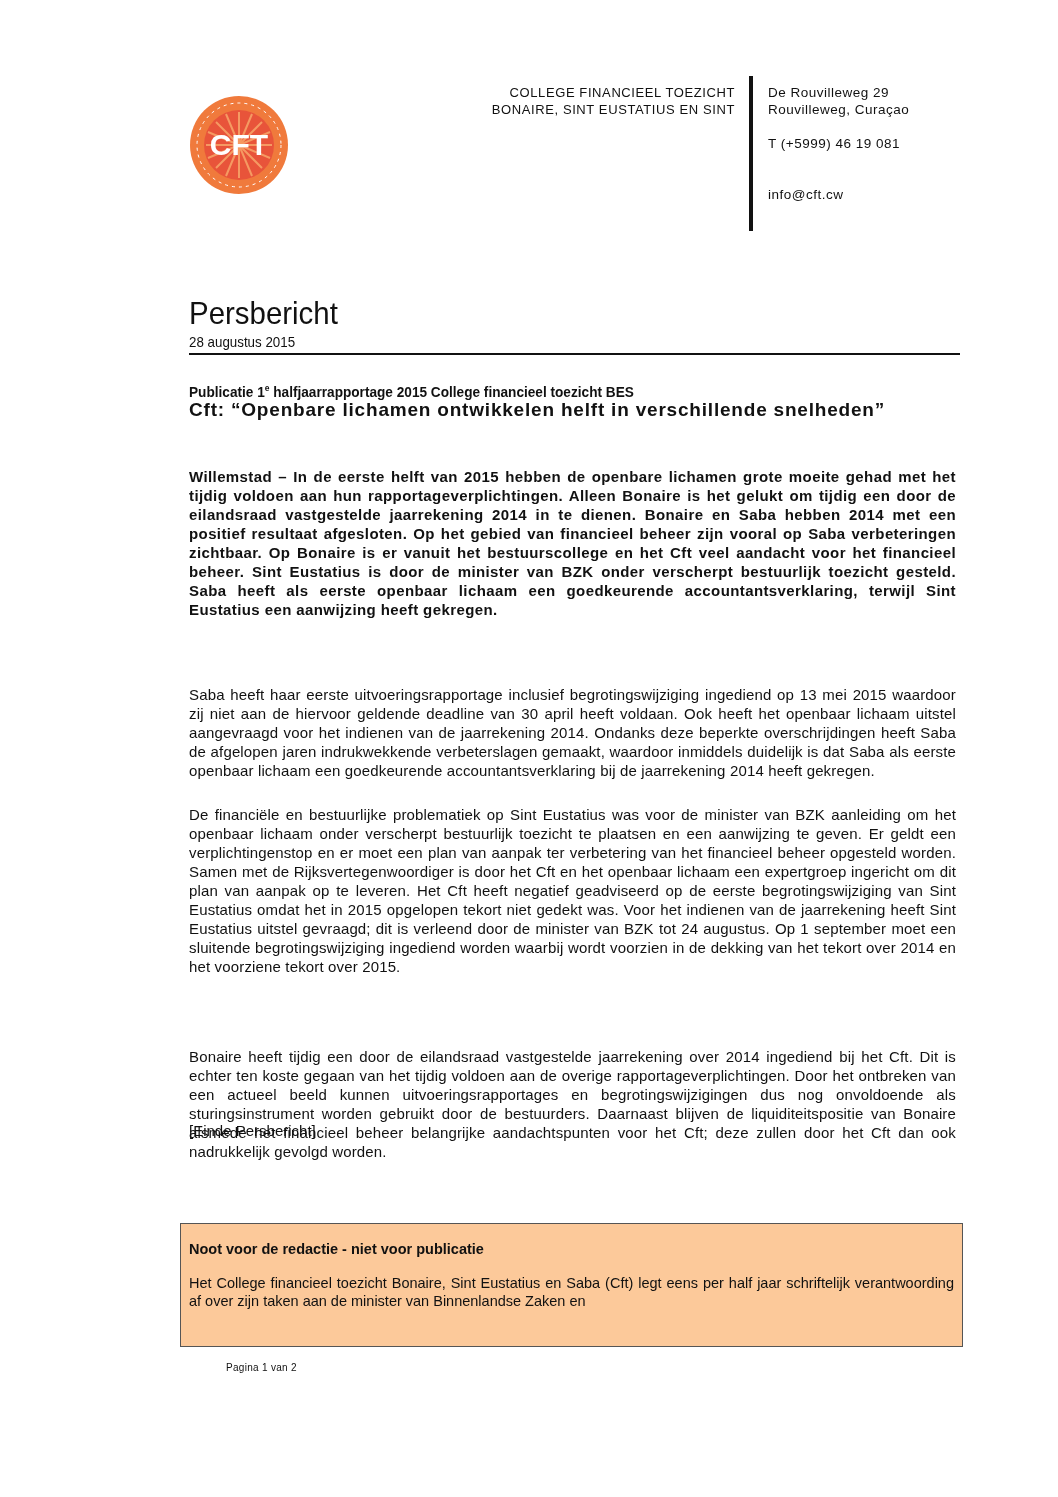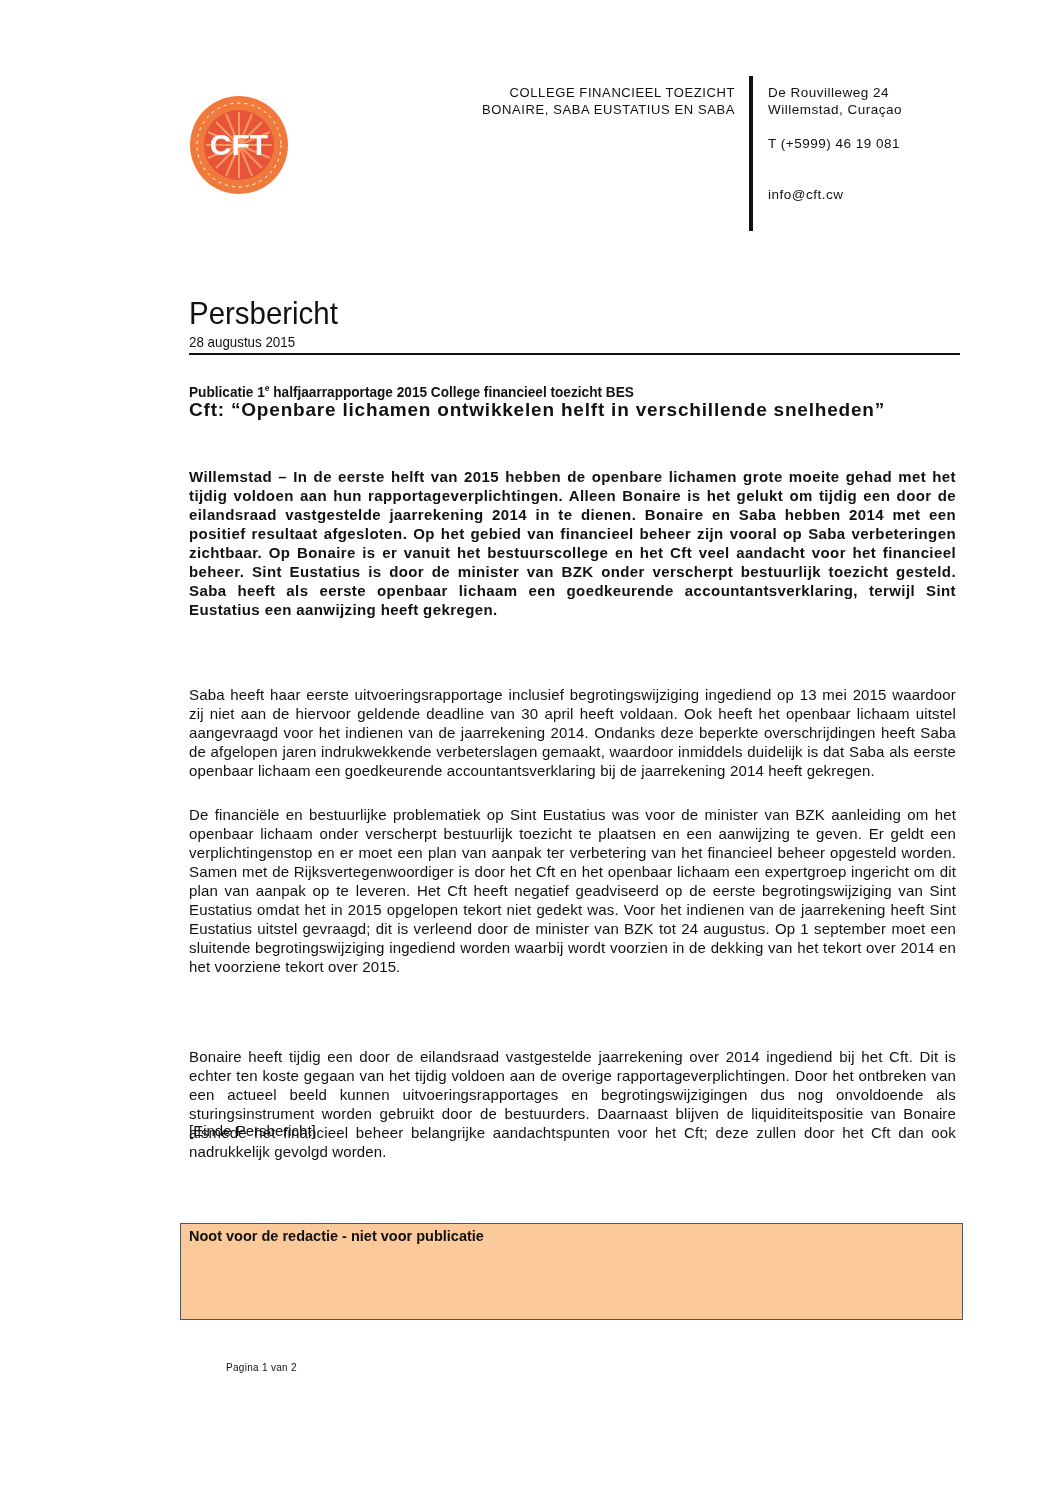--- a/index.html
+++ b/index.html
@@ -27,22 +27,22 @@
 
     .para { position: absolute; left: 189px; width: 767px; font-size: 15px; line-height: 19px; text-align: justify; letter-spacing: 0.15px; }
     .para.lead { font-weight: bold; letter-spacing: 0.4px; }
     .p0 { top: 467px; }
     .p1 { top: 685px; }
     .p2 { top: 805px; }
     .p3 { top: 1032px; margin-top: 15px; }
 
     .einde { position: absolute; left: 189px; top: 1121px; font-size: 15px; line-height: 19px; }
 
-    .note { position: absolute; left: 180px; top: 1223px; width: 783px; height: 97px;
-            background: #fcc99a; border: 1.5px solid #555; padding: 3px 8px; }
+    .note { position: absolute; left: 180px; top: 1223px; width: 783px; height: 124px;
+            background: #fcc99a; border: 1.5px solid #555; padding: 16px 8px; }
     .note-title { font-weight: bold; font-size: 14.5px; line-height: 19px; }
     .note-spacer { height: 16px; }
     .note-sub { font-weight: bold; font-size: 14.5px; line-height: 19px; }
     .note-body { font-size: 14.5px; line-height: 17.5px; text-align: justify; }
 
     .footer { position: absolute; left: 189px; top: 1362px; font-size: 10px; line-height: 12px; letter-spacing: 0.3px; padding-left: 37px; }
   </style>
 </head>
 <body>
 
@@ -58,28 +58,28 @@
     <line x1="63" y1="19" x2="37" y2="81"></line>
     <line x1="19" y1="37" x2="81" y2="63"></line>
     <line x1="19" y1="63" x2="81" y2="37"></line>
   </g>
   <circle cx="50" cy="50" r="42" fill="none" stroke="#ffffff" stroke-width="1" stroke-dasharray="3 4"></circle>
   <text x="50" y="60" text-anchor="middle" font-family="Liberation Sans, sans-serif" font-weight="bold" font-size="30" fill="#ffffff">CFT</text>
 </svg>
 
 <div class="org">
   <div>COLLEGE FINANCIEEL TOEZICHT</div>
-  <div>BONAIRE, SABA EUSTATIUS EN SABA</div>
+  <div>BONAIRE, SINT EUSTATIUS EN SINT</div>
 </div>
 
 <div class="vbar"></div>
 
 <div class="contact">
-  <div>De Rouvilleweg 24</div>
-  <div>Willemstad, Curaçao</div>
+  <div>De Rouvilleweg 29</div>
+  <div>Rouvilleweg, Curaçao</div>
   <div class="gap1"></div>
   <div>T (+5999) 46 19 081</div>
   <div class="gap2"></div>
   <div>info@cft.cw</div>
 </div>
 
 <div class="title">Persbericht</div>
 <div class="date">28 augustus 2015</div>
 <div class="rule"></div>
 
@@ -89,15 +89,16 @@
 <div class="para lead p0">Willemstad – In de eerste helft van 2015 hebben de openbare lichamen grote moeite gehad met het tijdig voldoen aan hun rapportageverplichtingen. Alleen Bonaire is het gelukt om tijdig een door de eilandsraad vastgestelde jaarrekening 2014 in te dienen. Bonaire en Saba hebben 2014 met een positief resultaat afgesloten. Op het gebied van financieel beheer zijn vooral op Saba verbeteringen zichtbaar. Op Bonaire is er vanuit het bestuurscollege en het Cft veel aandacht voor het financieel beheer. Sint Eustatius is door de minister van BZK onder verscherpt bestuurlijk toezicht gesteld. Saba heeft als eerste openbaar lichaam een goedkeurende accountantsverklaring, terwijl Sint Eustatius een aanwijzing heeft gekregen.</div>
 <div class="para p1">Saba heeft haar eerste uitvoeringsrapportage inclusief begrotingswijziging ingediend op 13 mei 2015 waardoor zij niet aan de hiervoor geldende deadline van 30 april heeft voldaan. Ook heeft het openbaar lichaam uitstel aangevraagd voor het indienen van de jaarrekening 2014. Ondanks deze beperkte overschrijdingen heeft Saba de afgelopen jaren indrukwekkende verbeterslagen gemaakt, waardoor inmiddels duidelijk is dat Saba als eerste openbaar lichaam een goedkeurende accountantsverklaring bij de jaarrekening 2014 heeft gekregen.</div>
 <div class="para p2">De financiële en bestuurlijke problematiek op Sint Eustatius was voor de minister van BZK aanleiding om het openbaar lichaam onder verscherpt bestuurlijk toezicht te plaatsen en een aanwijzing te geven. Er geldt een verplichtingenstop en er moet een plan van aanpak ter verbetering van het financieel beheer opgesteld worden. Samen met de Rijksvertegenwoordiger is door het Cft en het openbaar lichaam een expertgroep ingericht om dit plan van aanpak op te leveren. Het Cft heeft negatief geadviseerd op de eerste begrotingswijziging van Sint Eustatius omdat het in 2015 opgelopen tekort niet gedekt was. Voor het indienen van de jaarrekening heeft Sint Eustatius uitstel gevraagd; dit is verleend door de minister van BZK tot 24 augustus. Op 1 september moet een sluitende begrotingswijziging ingediend worden waarbij wordt voorzien in de dekking van het tekort over 2014 en het voorziene tekort over 2015.</div>
 <div class="para p3">Bonaire heeft tijdig een door de eilandsraad vastgestelde jaarrekening over 2014 ingediend bij het Cft. Dit is echter ten koste gegaan van het tijdig voldoen aan de overige rapportageverplichtingen. Door het ontbreken van een actueel beeld kunnen uitvoeringsrapportages en begrotingswijzigingen dus nog onvoldoende als sturingsinstrument worden gebruikt door de bestuurders. Daarnaast blijven de liquiditeitspositie van Bonaire alsmede het financieel beheer belangrijke aandachtspunten voor het Cft; deze zullen door het Cft dan ook nadrukkelijk gevolgd worden.</div>
 
 <div class="einde">[Einde Persbericht]</div>
 
 <div class="note">
   <div class="note-title">Noot voor de redactie - niet voor publicatie</div>
   <div class="note-spacer"></div>
+  <div class="note-body">Het College financieel toezicht Bonaire, Sint Eustatius en Saba (Cft) legt eens per half jaar schriftelijk verantwoording af over zijn taken aan de minister van Binnenlandse Zaken en</div>
 </div>
 
 <div class="footer">Pagina 1 van 2</div>
 
 </body></html>

